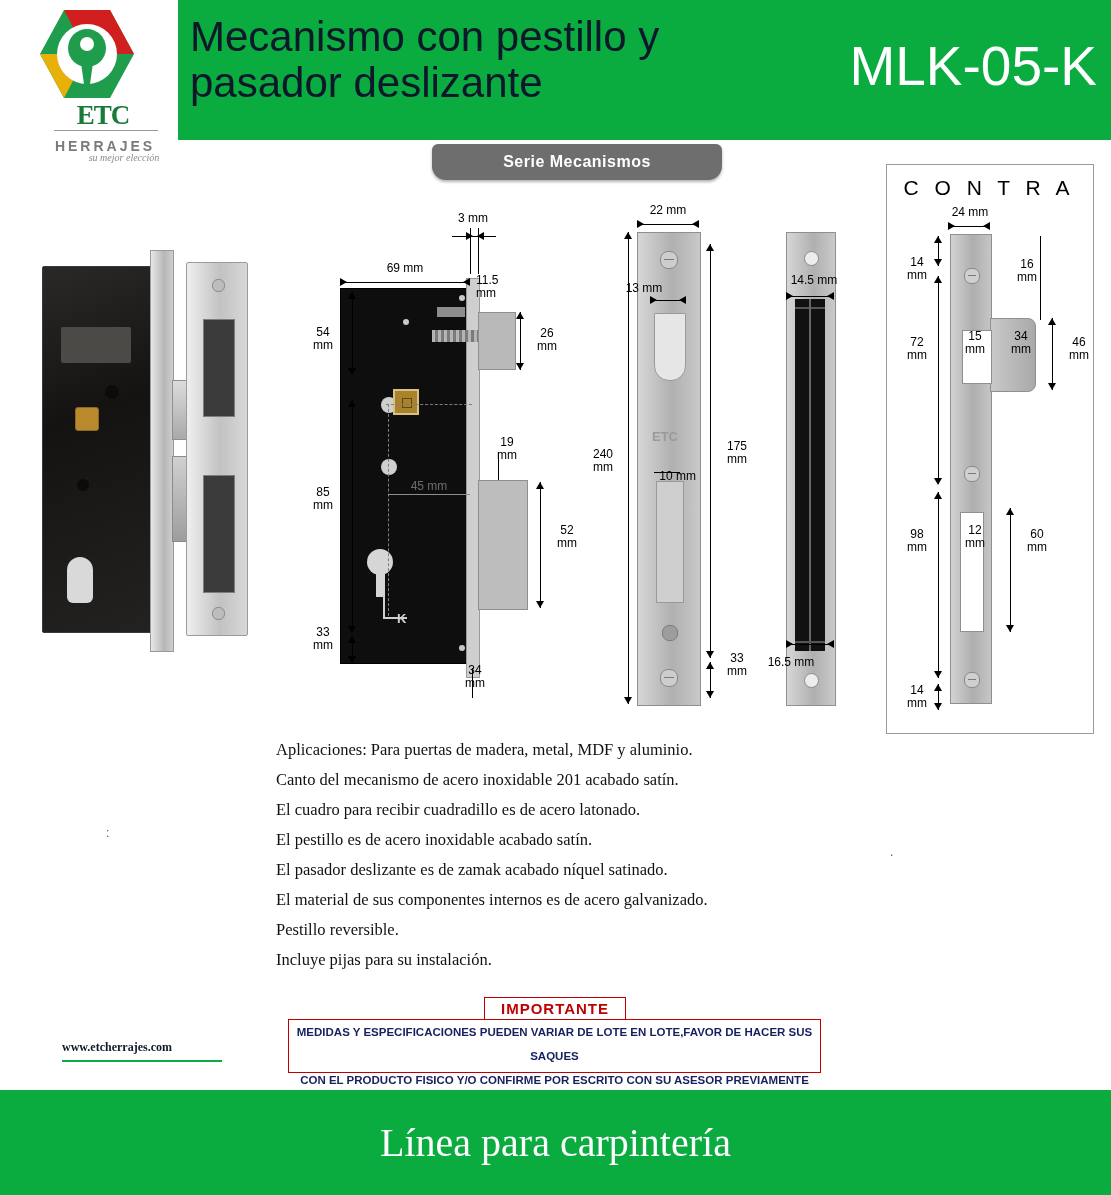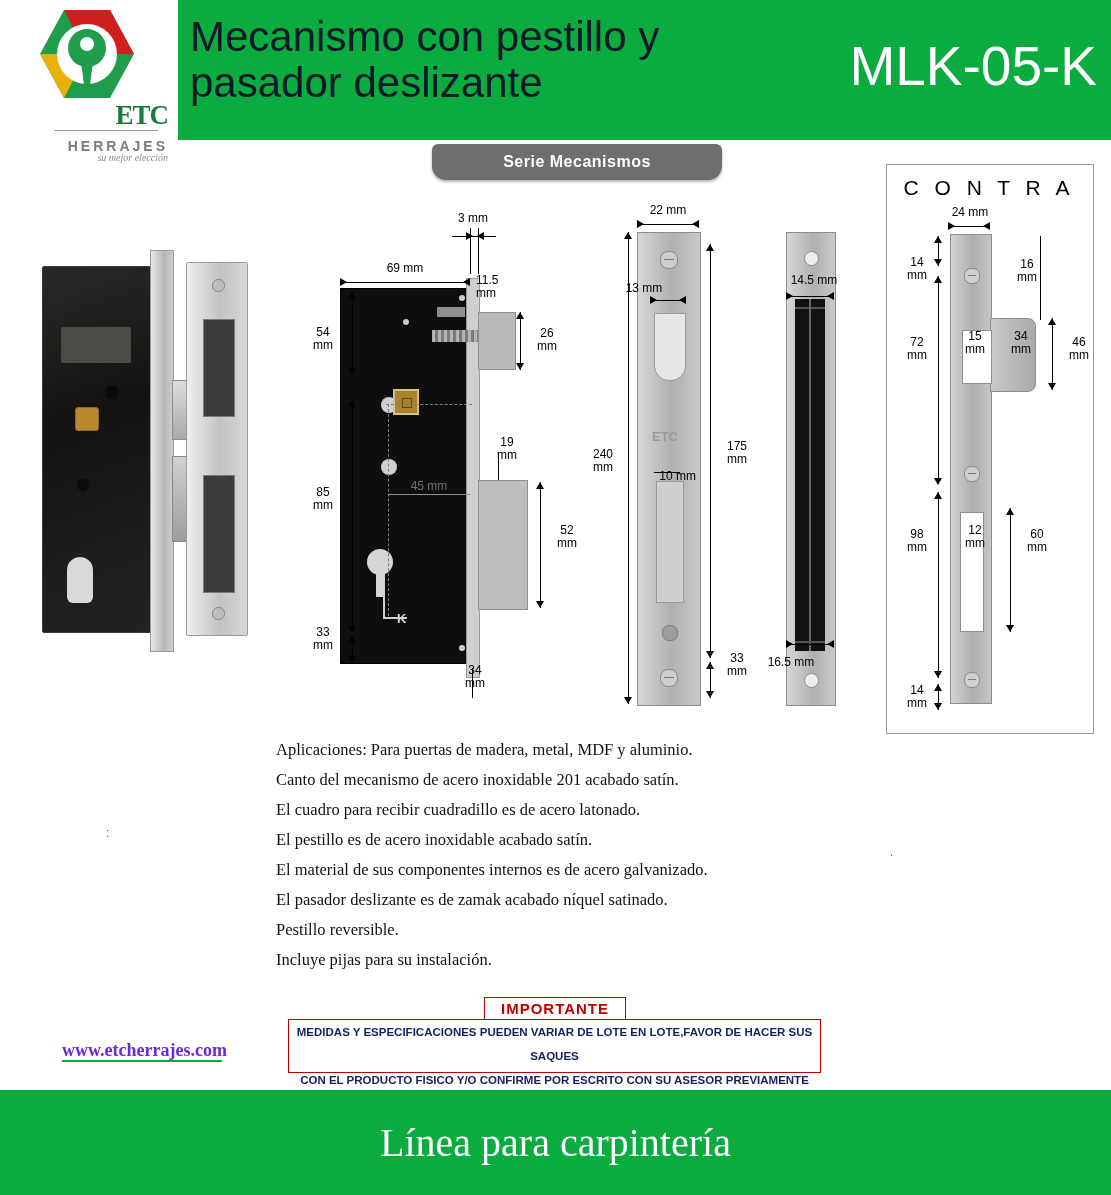--- a/index.html
+++ b/index.html
@@ -16,21 +16,21 @@
     background:#0aab3f;
   }
   .logo-box{
     position:absolute;left:0;top:0;width:178px;height:140px;background:#ffffff;
   }
   .logo-hex{
     position:absolute;left:38px;top:8px;width:98px;height:92px;
   }
   .logo-hex svg{display:block;}
   .logo-text{
-    position:absolute;left:18px;top:100px;width:150px;text-align:right;
+    position:absolute;left:28px;top:100px;width:150px;text-align:center;
   }
   .logo-etc{
     font-family:"Liberation Serif", serif;
     font-weight:bold;font-size:27px;color:#1a7a3a;letter-spacing:-1px;
     display:inline-block;vertical-align:top;
   }
   .logo-herrajes{
     display:inline-block;font-size:14px;font-weight:bold;color:#7b7b7b;
     letter-spacing:3px;margin-left:4px;margin-top:7px;vertical-align:top;
   }
@@ -189,21 +189,21 @@
   .imp-box{
     position:absolute;left:288px;top:1019px;width:531px;height:52px;
     border:1px solid #c00000;background:#fff;
   }
   .imp-box div{
     text-align:center;color:#16205e;font-size:11.5px;font-weight:bold;line-height:24px;
   }
   
   .web{
     position:absolute;left:62px;top:1040px;
-    color:#6d28d9;font-size:18px;font-weight:bold;
+    color:#0f172a;font-size:12px;font-weight:bold;
     font-family:"Liberation Serif", serif;
   }
   .web-underline{position:absolute;left:62px;top:1060px;width:160px;height:2px;background:#0aab3f;}
   
   .footer{
     position:absolute;left:0;top:1090px;width:1111px;height:125px;background:#0aab3f;
   }
   .footer span{
     display:block;text-align:center;line-height:105px;color:#ffffff;
     font-size:40px;font-family:"Liberation Serif", serif;
@@ -457,22 +457,22 @@
 <div class="arw u" style="left:934px;top:684px;"></div>
 <div class="arw d" style="left:934px;top:703px;"></div>
 <div class="dim" style="left:896px;top:684px;width:42px;white-space:pre-line;">14
 mm</div>
 
 <div class="specs">
   <div>Aplicaciones: Para puertas de madera, metal, MDF y aluminio.</div>
   <div>Canto del mecanismo de acero inoxidable 201 acabado satín.</div>
   <div>El cuadro para recibir cuadradillo es de acero latonado.</div>
   <div>El pestillo es de acero inoxidable acabado satín.</div>
+  <div>El pasador deslizante es de zamak acabado níquel satinado.</div>
   <div>El material de sus componentes internos es de acero galvanizado.</div>
-  <div>El pasador deslizante es de zamak acabado níquel satinado.</div>
   <div>Pestillo reversible.</div>
   <div>Incluye pijas para su instalación.</div>
 </div>
 <div class="colon">:</div>
 <div class="colon2">.</div>
 
 <div class="imp-title">IMPORTANTE</div>
 <div class="imp-box">
   <div>MEDIDAS Y ESPECIFICACIONES PUEDEN VARIAR DE LOTE EN LOTE,FAVOR DE HACER SUS SAQUES</div>
   <div>CON EL PRODUCTO FISICO Y/O CONFIRME POR ESCRITO CON SU ASESOR PREVIAMENTE</div>

